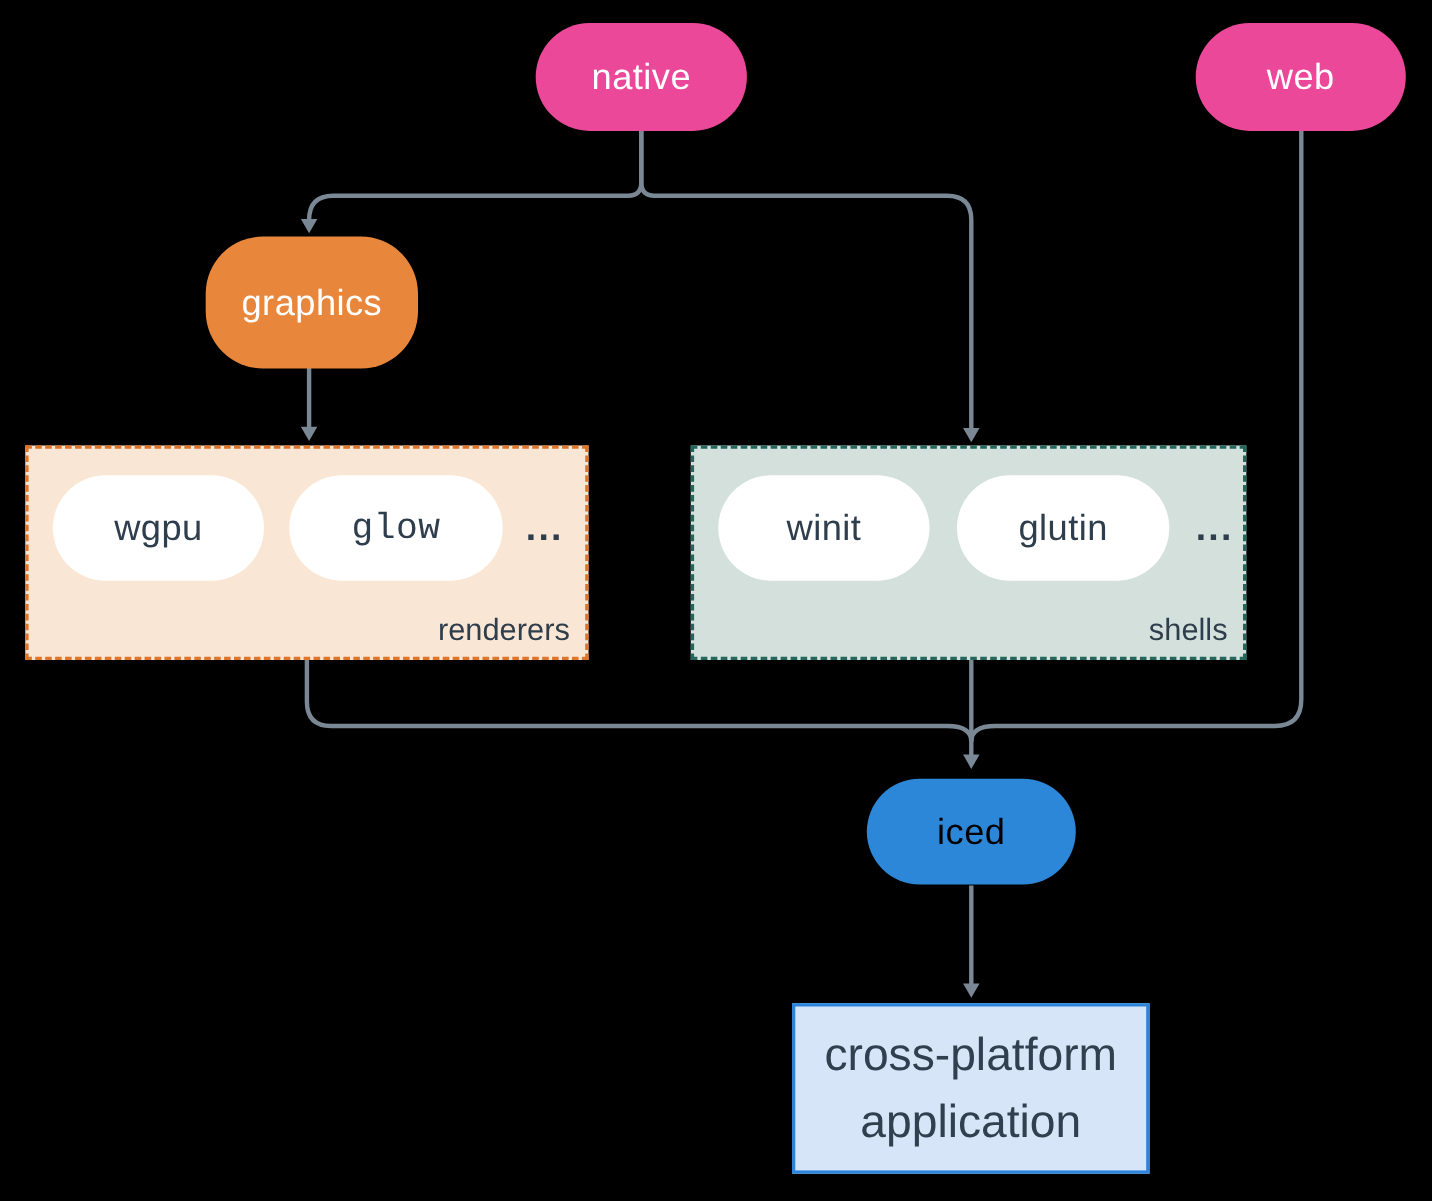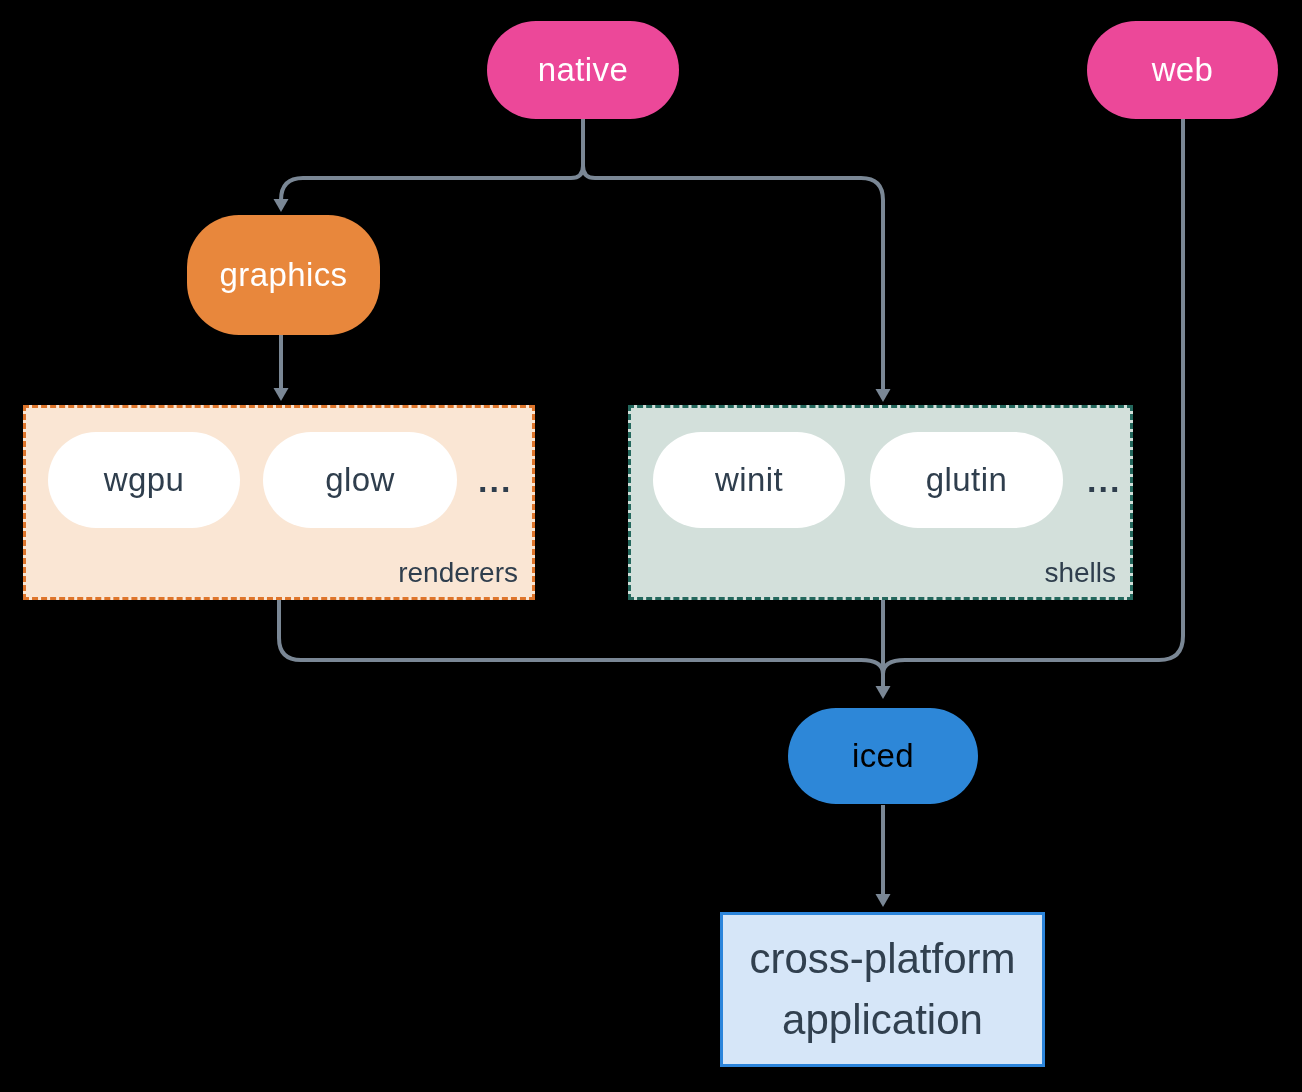--- a/index.html
+++ b/index.html
@@ -88,21 +88,21 @@
   
   .node-native   { left: 487px;  top: 21px;  width: 192px; height: 98px; }
   .node-web      { left: 1087px; top: 21px;  width: 191px; height: 98px; }
   .node-graphics { left: 187px;  top: 215px; width: 193px; height: 120px; }
   .node-iced     { left: 788px;  top: 708px; width: 190px; height: 96px; }
 
   .group-renderers { left: 23px;  top: 405px; width: 512px; height: 195px; }
   .group-shells    { left: 628px; top: 405px; width: 505px; height: 195px; }
 
   .node-wgpu   { left: 22px;  top: 24px; width: 192px; height: 96px; }
-  .node-glow   { left: 237px; top: 24px; width: 194px; height: 96px; }
+  .node-glow   { left: 237px; top: 24px; width: 194px; height: 96px; font-family: Liberation Mono, monospace; }
   .ellipsis-renderers { left: 452px; }
 
   .node-winit  { left: 22px;  top: 24px; width: 192px; height: 96px; }
   .node-glutin { left: 239px; top: 24px; width: 193px; height: 96px; }
   .ellipsis-shells { left: 456px; }
 
   .node-application { left: 720px; top: 912px; width: 325px; height: 155px; }
 </style>
 </head>
 <body>

